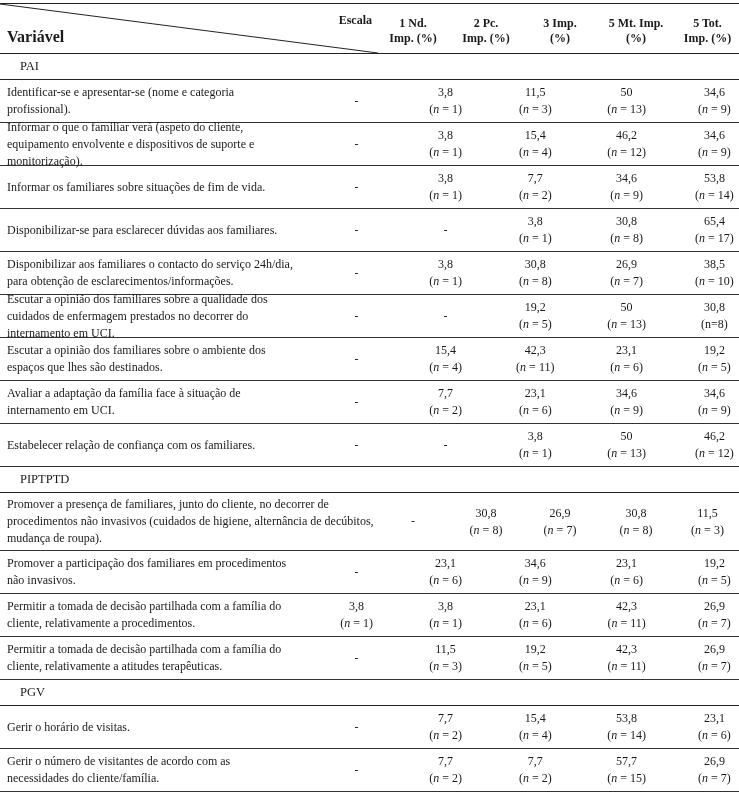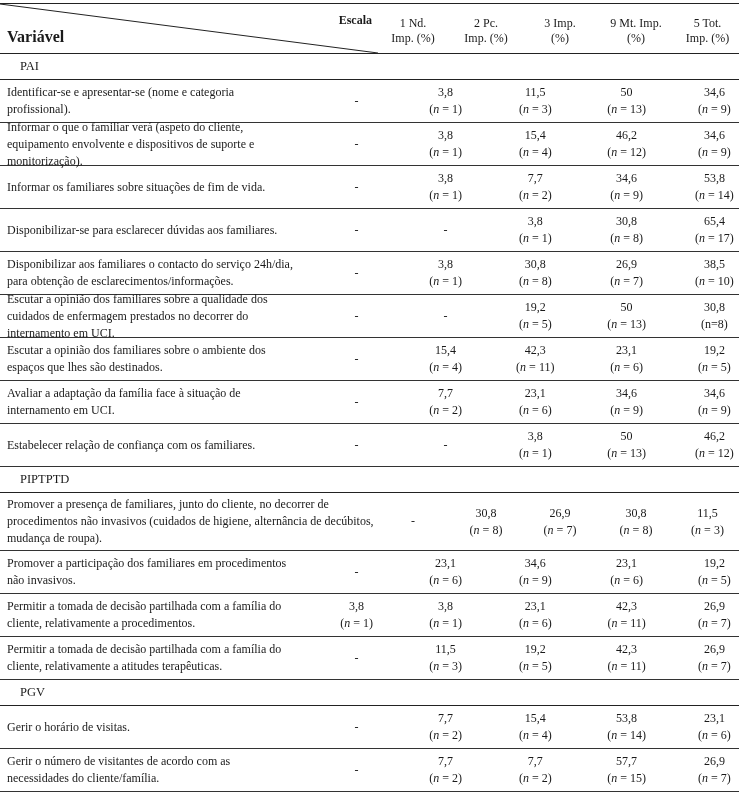--- a/index.html
+++ b/index.html
@@ -4,21 +4,21 @@
 <style>
   html, body { margin: 0; padding: 0; background: #ffffff; }
   body { width: 739px; height: 801px; overflow: hidden; font-family: "Liberation Serif", "DejaVu Serif", serif; color: #1a1a1a; }
   .tbl { position: relative; width: 739px; margin-top: 3px; border-top: 1.5px solid #222; }
   .head { position: relative; height: 49px; border-bottom: 1.5px solid #222; display: flex; }
   .head .varcol { position: relative; width: 378px; height: 100%; }
   .diag { position: absolute; left: 0; top: 0; width: 378px; height: 49px; }
   .head .escala { position: absolute; right: 6px; top: 9px; font-weight: bold; font-size: 12px; }
   .head .variavel { position: absolute; left: 7px; bottom: 7px; font-weight: bold; font-size: 16px; }
   .hcol { display: flex; align-items: center; justify-content: center; text-align: center; font-size: 12px; line-height: 15px; padding-top: 4px; }
-  .hcol b { font-weight: normal; }
+  .hcol b { font-weight: bold; }
   .c1 { width: 70px; } .c2 { width: 76px; } .c3 { width: 72px; } .c4 { width: 80px; } .c5 { width: 63px; }
   .row { display: flex; border-bottom: 1px solid #333; }
   .row .desc { width: 368px; padding-left: 7px; padding-right: 3px; font-size: 12px; line-height: 17px; display: flex; align-items: center; }
   .row .cell { display: flex; flex-direction: column; align-items: center; justify-content: center; text-align: center; font-size: 12px; line-height: 17px; }
   .section { height: 25px; border-bottom: 1.5px solid #222; padding-left: 20px; font-size: 12.5px; display: flex; align-items: center; }
   .r2 { height: 42px; gap: 32px; } .r3 { height: 57px; }
   .n i { font-style: italic; }
 </style>
 </head>
 <body>
@@ -35,21 +35,21 @@
     <div class="hcol c1">
         <div><b>1 Nd.</b><br><b>Imp. (%)</b></div>
       </div>
     <div class="hcol c2">
         <div><b>2 Pc.</b><br><b>Imp. (%)</b></div>
       </div>
     <div class="hcol c3">
         <div><b>3 Imp.</b><br><b>(%)</b></div>
       </div>
     <div class="hcol c4">
-        <div><b>9 Mt. Imp.</b><br><b>(%)</b></div>
+        <div><b>5 Mt. Imp.</b><br><b>(%)</b></div>
       </div>
     <div class="hcol c5">
         <div><b>5 Tot.</b><br><b>Imp. (%)</b></div>
       </div>
   </div>
   <div id="body">
       <div class="section">PAI</div>
       <div class="row r2">
         <div class="desc">Identificar-se e apresentar-se (nome e categoria profissional).</div>
         <div class="cell c1">

